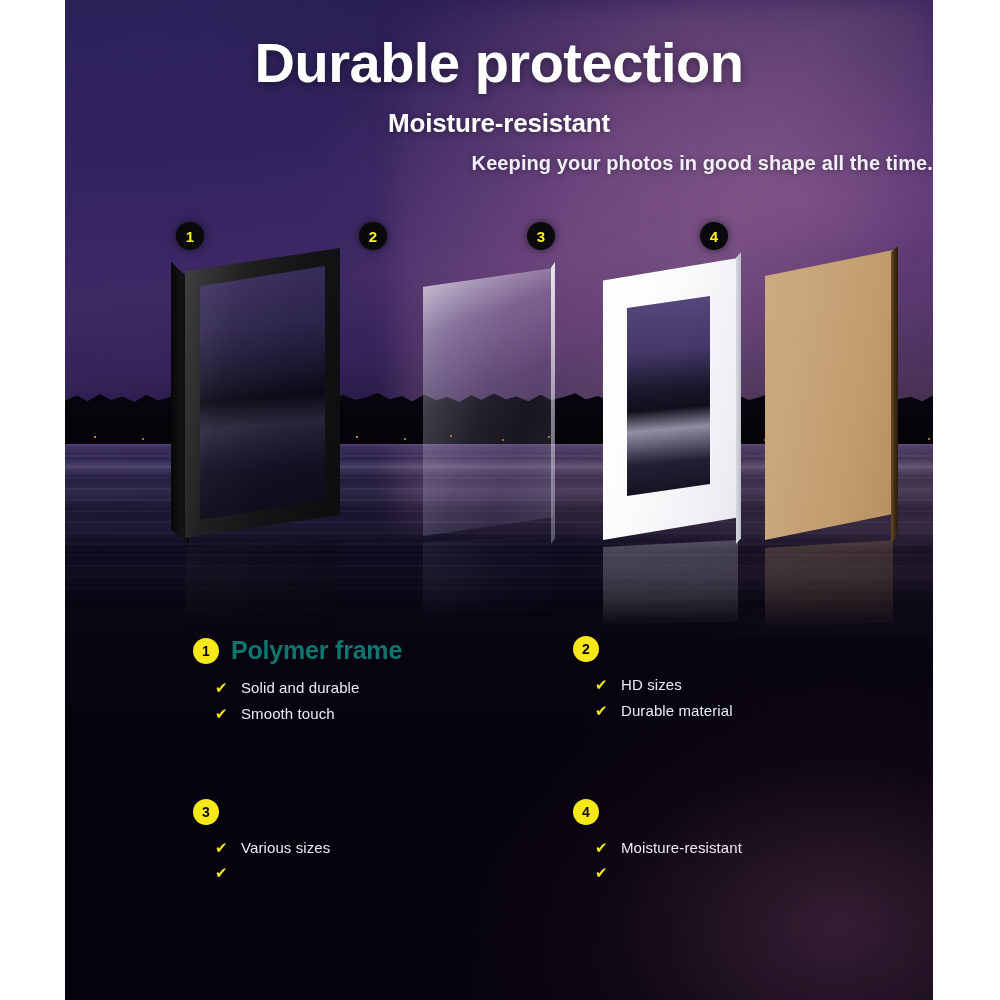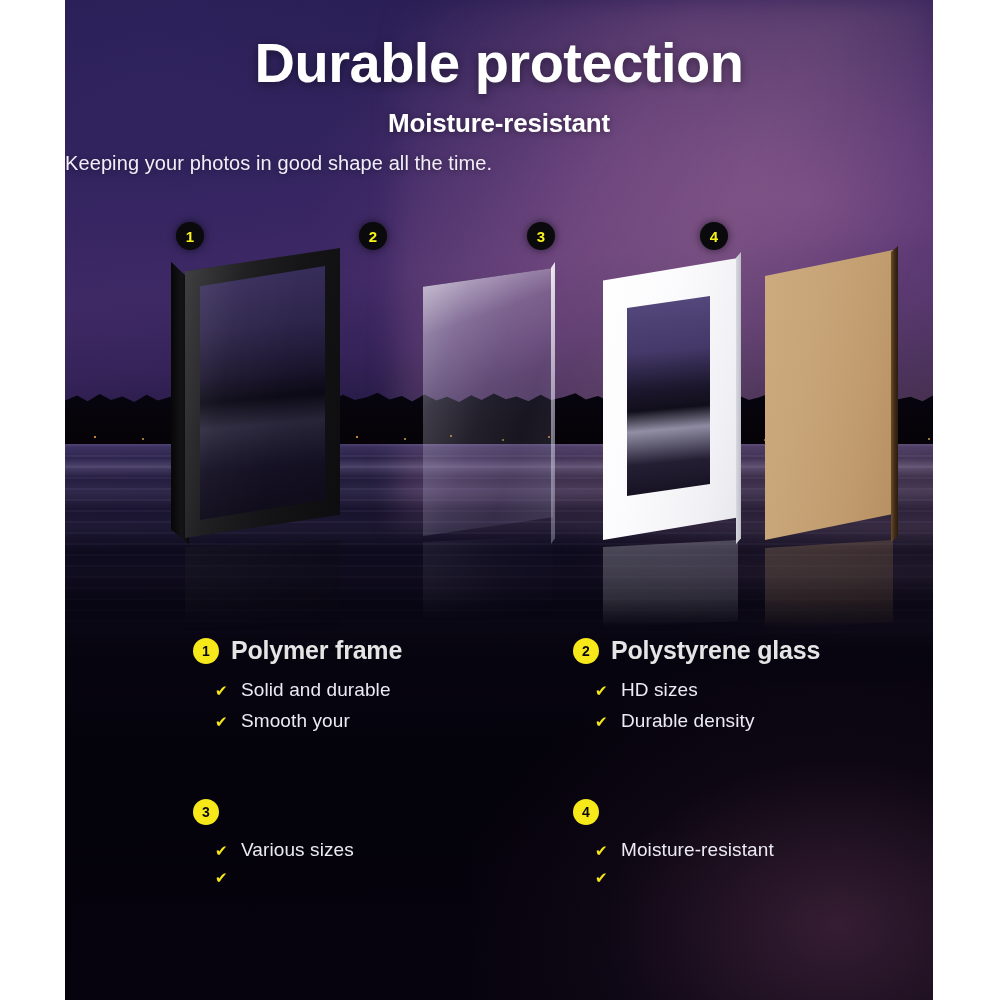--- a/index.html
+++ b/index.html
@@ -157,22 +157,22 @@
   }
   .subhead{
     position:absolute;left:0;top:108px;width:100%;
     text-align:center;
     font-size:26px;font-weight:bold;color:#ffffff;
     letter-spacing:-.2px;
     text-shadow:0 1px 6px rgba(0,0,0,.4);
   }
   .tagline{
     position:absolute;left:0;top:152px;width:100%;
-    text-align:left;
-    font-size:20px;font-weight:normal;color:#f2eef8;
+    text-align:right;
+    font-size:20px;font-weight:bold;color:#f2eef8;
     letter-spacing:.1px;
     text-shadow:0 1px 6px rgba(0,0,0,.4);
   }
 
   
   .parts{position:absolute;left:0;top:0;width:100%;height:620px;}
 
   .part{position:absolute;}
 
   
@@ -288,26 +288,26 @@
   .fblk{position:relative;margin-bottom:0;}
   .fhead{display:flex;align-items:center;gap:12px;margin-bottom:14px;}
   .badge-lo{
     width:26px;height:26px;border-radius:50%;
     background:#f7e81a;color:#0a0a0a;
     font-size:14px;font-weight:bold;
     display:flex;align-items:center;justify-content:center;
     flex:0 0 auto;
   }
   .ftitle{
-    font-size:25px;font-weight:bold;color:#e5e5e5;letter-spacing:-.2px;
+    font-size:25px;font-weight:bold;color:#0f766e;letter-spacing:-.2px;
   }
   .fitems{list-style:none;margin:0;padding:0 0 0 22px;}
   .fitem{display:flex;align-items:baseline;gap:13px;margin:0 0 9px 0;}
   .tick{color:#f7e81a;font-size:15px;line-height:1;flex:0 0 auto;width:13px;}
-  .ftext{font-size:19px;color:#eceaf2;letter-spacing:.1px;}
+  .ftext{font-size:15px;color:#eceaf2;letter-spacing:.1px;}
 </style>
 </head>
 <body>
 
 <div id="stage">
 
   <div id="panel">
 
     <div class="sky"></div>
     <div class="haze"></div>
@@ -366,21 +366,21 @@
             <span class="badge-lo">1</span>
             <span class="ftitle">Polymer frame</span>
           </div>
           <ul class="fitems">
             <li class="fitem">
               <span class="tick">✔</span>
               <span class="ftext">Solid and durable</span>
             </li>
             <li class="fitem">
               <span class="tick">✔</span>
-              <span class="ftext">Smooth your</span>
+              <span class="ftext">Smooth touch</span>
             </li>
           </ul>
         </div>
 
         <div class="fblk">
           <div class="fhead">
             <span class="badge-lo">3</span>
           </div>
           <ul class="fitems">
             <li class="fitem">
@@ -392,30 +392,29 @@
             </li>
           </ul>
         </div>
       </div>
 
       <div class="fcol" style="left:508px;top:0;">
 
         <div class="fblk" style="height:163px;">
           <div class="fhead">
             <span class="badge-lo">2</span>
-            <span class="ftitle">Polystyrene glass</span>
           </div>
           <ul class="fitems">
             <li class="fitem">
               <span class="tick">✔</span>
               <span class="ftext">HD sizes</span>
             </li>
             <li class="fitem">
               <span class="tick">✔</span>
-              <span class="ftext">Durable density</span>
+              <span class="ftext">Durable material</span>
             </li>
           </ul>
         </div>
 
         <div class="fblk">
           <div class="fhead">
             <span class="badge-lo">4</span>
           </div>
           <ul class="fitems">
             <li class="fitem">

